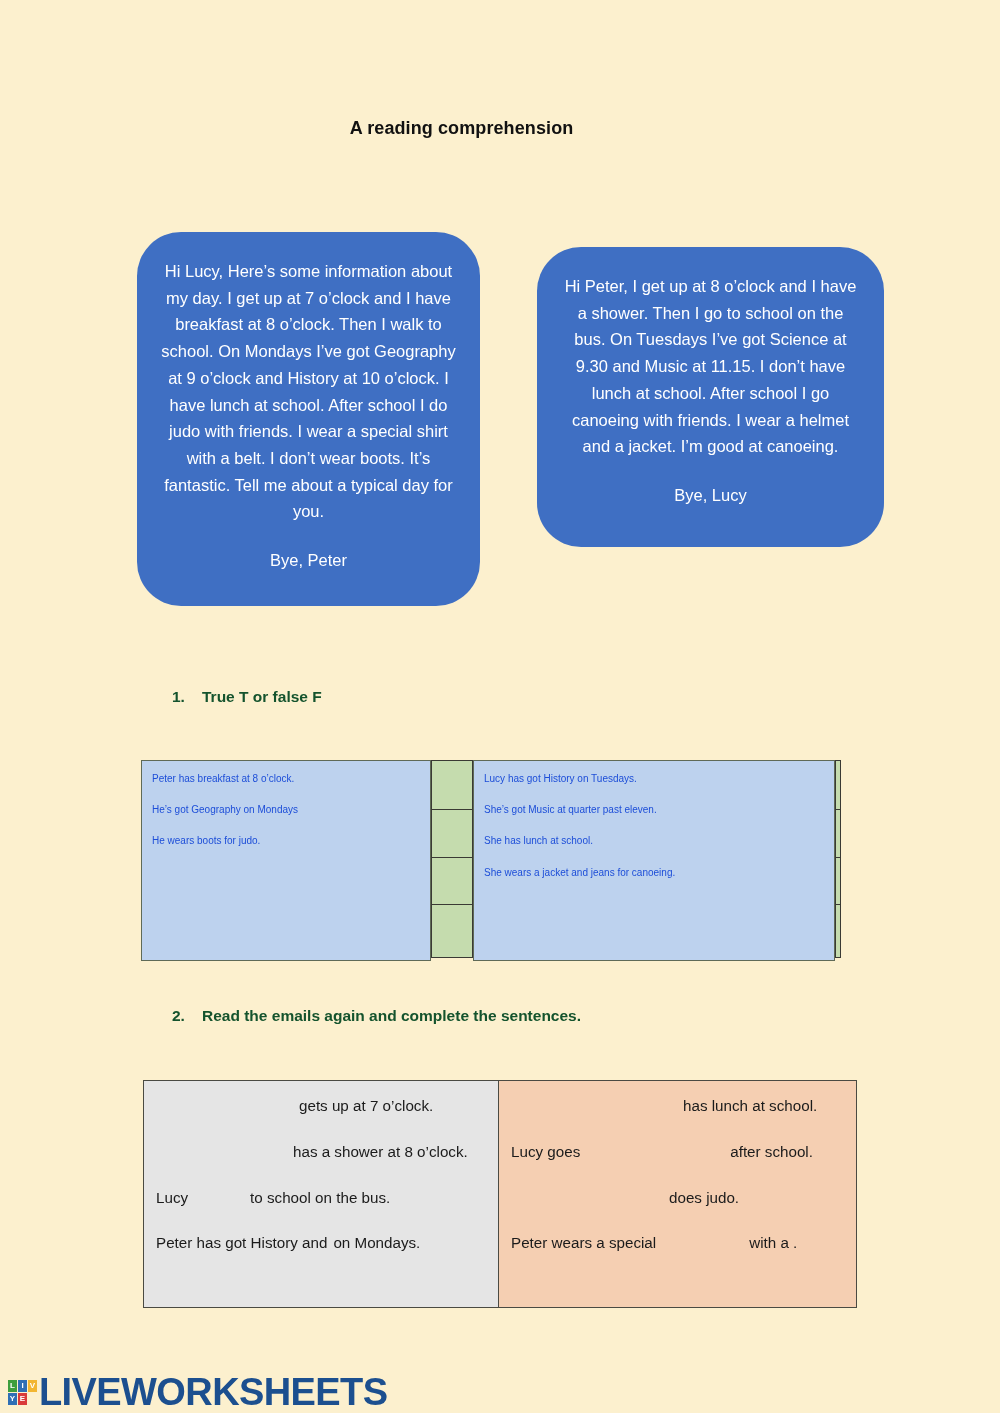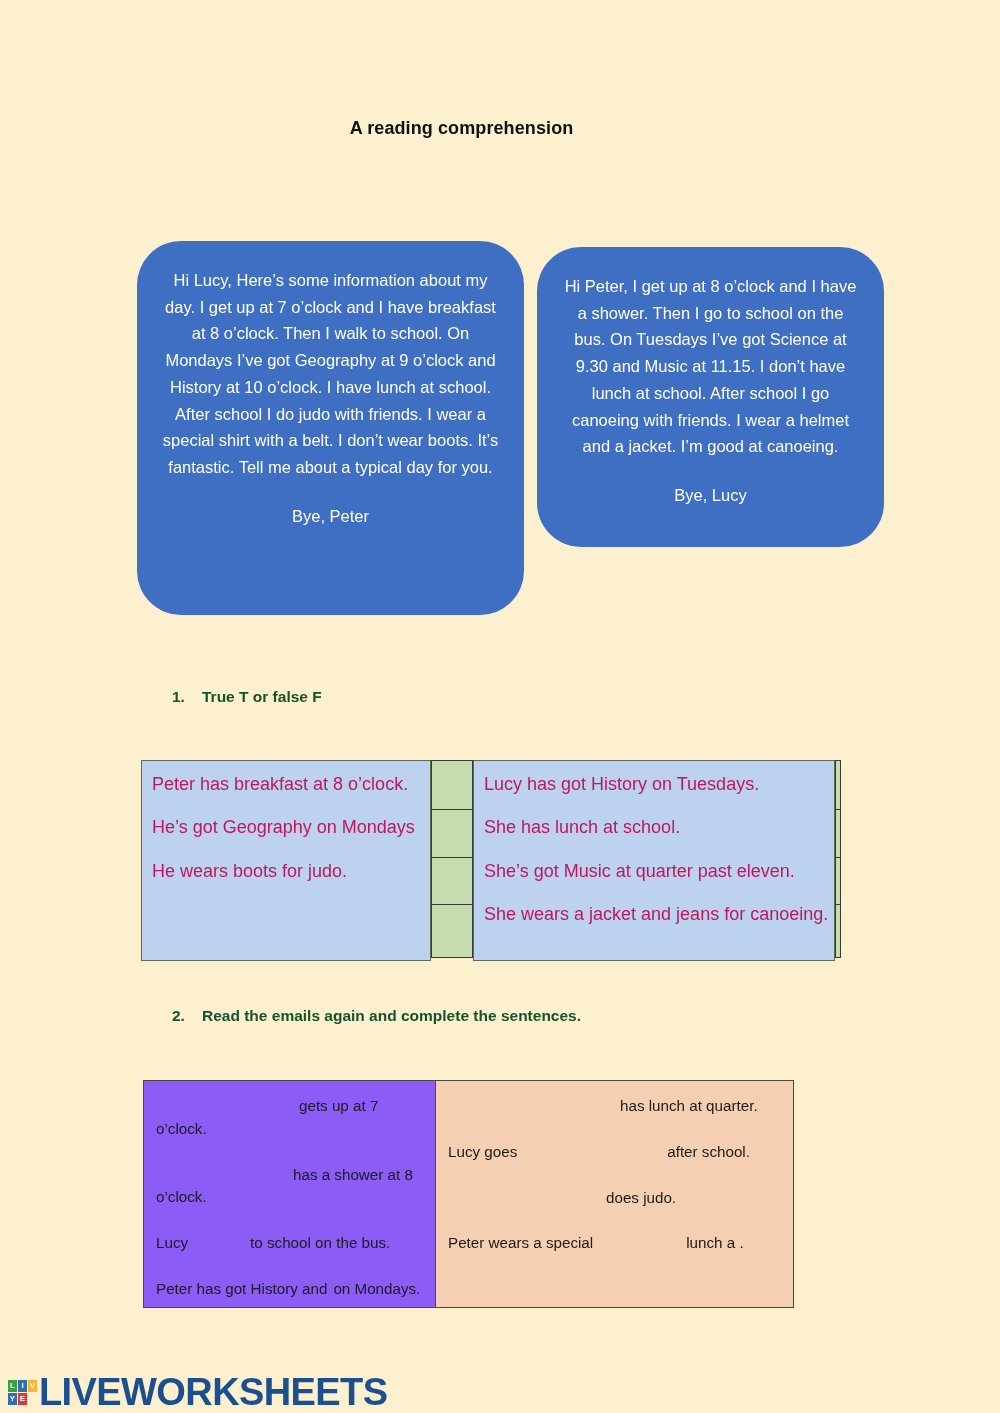--- a/index.html
+++ b/index.html
@@ -35,22 +35,22 @@
     background: #3f6fc3;
     color: #ffffff;
     border-radius: 44px;
     box-sizing: border-box;
     text-align: center;
     font-size: 16.5px;
     line-height: 1.62;
   }
   .bubble-left {
     left: 137px;
-    top: 241px;
-    width: 387px;
+    top: 232px;
+    width: 343px;
     height: 374px;
     padding: 26px 24px 20px 24px;
   }
   .bubble-right {
     left: 537px;
     top: 247px;
     width: 347px;
     height: 300px;
     padding: 26px 24px 20px 24px;
   }
@@ -94,23 +94,23 @@
   .tf-group-right { width: 368px; }
 
   .tf-statements {
     flex: 1 1 auto;
     background: #bdd2ee;
     border: 1.2px solid #5f6a57;
     box-sizing: border-box;
     padding: 10px 0 0 10px;
   }
   .tf-statements .stmt {
-    font-size: 18px;
+    font-size: 10px;
     line-height: 1.52;
-    color: #be185d;
+    color: #1d4ed8;
     margin-bottom: 16px;
   }
   .tf-group-left .tf-statements { width: 290px; flex: none; }
   .tf-group-right .tf-statements { width: 362px; flex: none; }
 
   .tf-answers {
     width: 42px;
     display: flex;
     flex-direction: column;
     box-sizing: border-box;
@@ -139,22 +139,22 @@
   }
   .gap-box {
     box-sizing: border-box;
     border: 1.3px solid #4a4a42;
     padding: 14px 12px 10px 12px;
     font-size: 15.2px;
     line-height: 1.5;
     color: #1b1b1b;
   }
   .gap-box-green {
-    width: 293px;
-    background: #8b5cf6;
+    width: 356px;
+    background: #e5e5e5;
   }
   .gap-box-orange {
     width: 358px;
     background: #f5cfb2;
     border-left: none;
   }
   .gap-line {
     margin-bottom: 23px;
   }
   .gap-line:last-child { margin-bottom: 0; }
@@ -242,22 +242,22 @@
       <div class="ans-cell h1"></div>
       <div class="ans-cell h2"></div>
       <div class="ans-cell h3"></div>
       <div class="ans-cell h4"></div>
     </div>
   </div>
 
   <div class="tf-group tf-group-right">
     <div class="tf-statements">
       <div class="stmt">Lucy has got History on Tuesdays.</div>
+      <div class="stmt">She’s got Music at quarter past eleven.</div>
       <div class="stmt">She has lunch at school.</div>
-      <div class="stmt">She’s got Music at quarter past eleven.</div>
       <div class="stmt">She wears a jacket and jeans for canoeing.</div>
     </div>
     <div class="tf-answers">
       <div class="ans-cell h1"></div>
       <div class="ans-cell h2"></div>
       <div class="ans-cell h3"></div>
       <div class="ans-cell h4"></div>
     </div>
   </div>
 
@@ -279,30 +279,30 @@
     <div class="gap-line">
       <span>Lucy</span><span class="blank b-w3"></span><span>to school on the bus.</span>
     </div>
     <div class="gap-line">
       <span>Peter has got History and</span><span class="blank b-w4"></span><span>on Mondays.</span>
     </div>
   </div>
 
   <div class="gap-box gap-box-orange">
     <div class="gap-line">
-      <span></span><span class="blank b-w5"></span><span>has lunch at quarter.</span>
+      <span></span><span class="blank b-w5"></span><span>has lunch at school.</span>
     </div>
     <div class="gap-line">
       <span>Lucy goes</span><span class="blank b-w6"></span><span>after school.</span>
     </div>
     <div class="gap-line">
       <span></span><span class="blank b-w7"></span><span>does judo.</span>
     </div>
     <div class="gap-line">
-      <span>Peter wears a special</span><span class="blank b-w8"></span><span>lunch a .</span>
+      <span>Peter wears a special</span><span class="blank b-w8"></span><span>with a .</span>
     </div>
   </div>
 
 </div>
 
 <div class="footer-logo">
   <div class="logo-grid">
     <div class="logo-cell lc-l">L</div>
     <div class="logo-cell lc-i">I</div>
     <div class="logo-cell lc-v">V</div>

